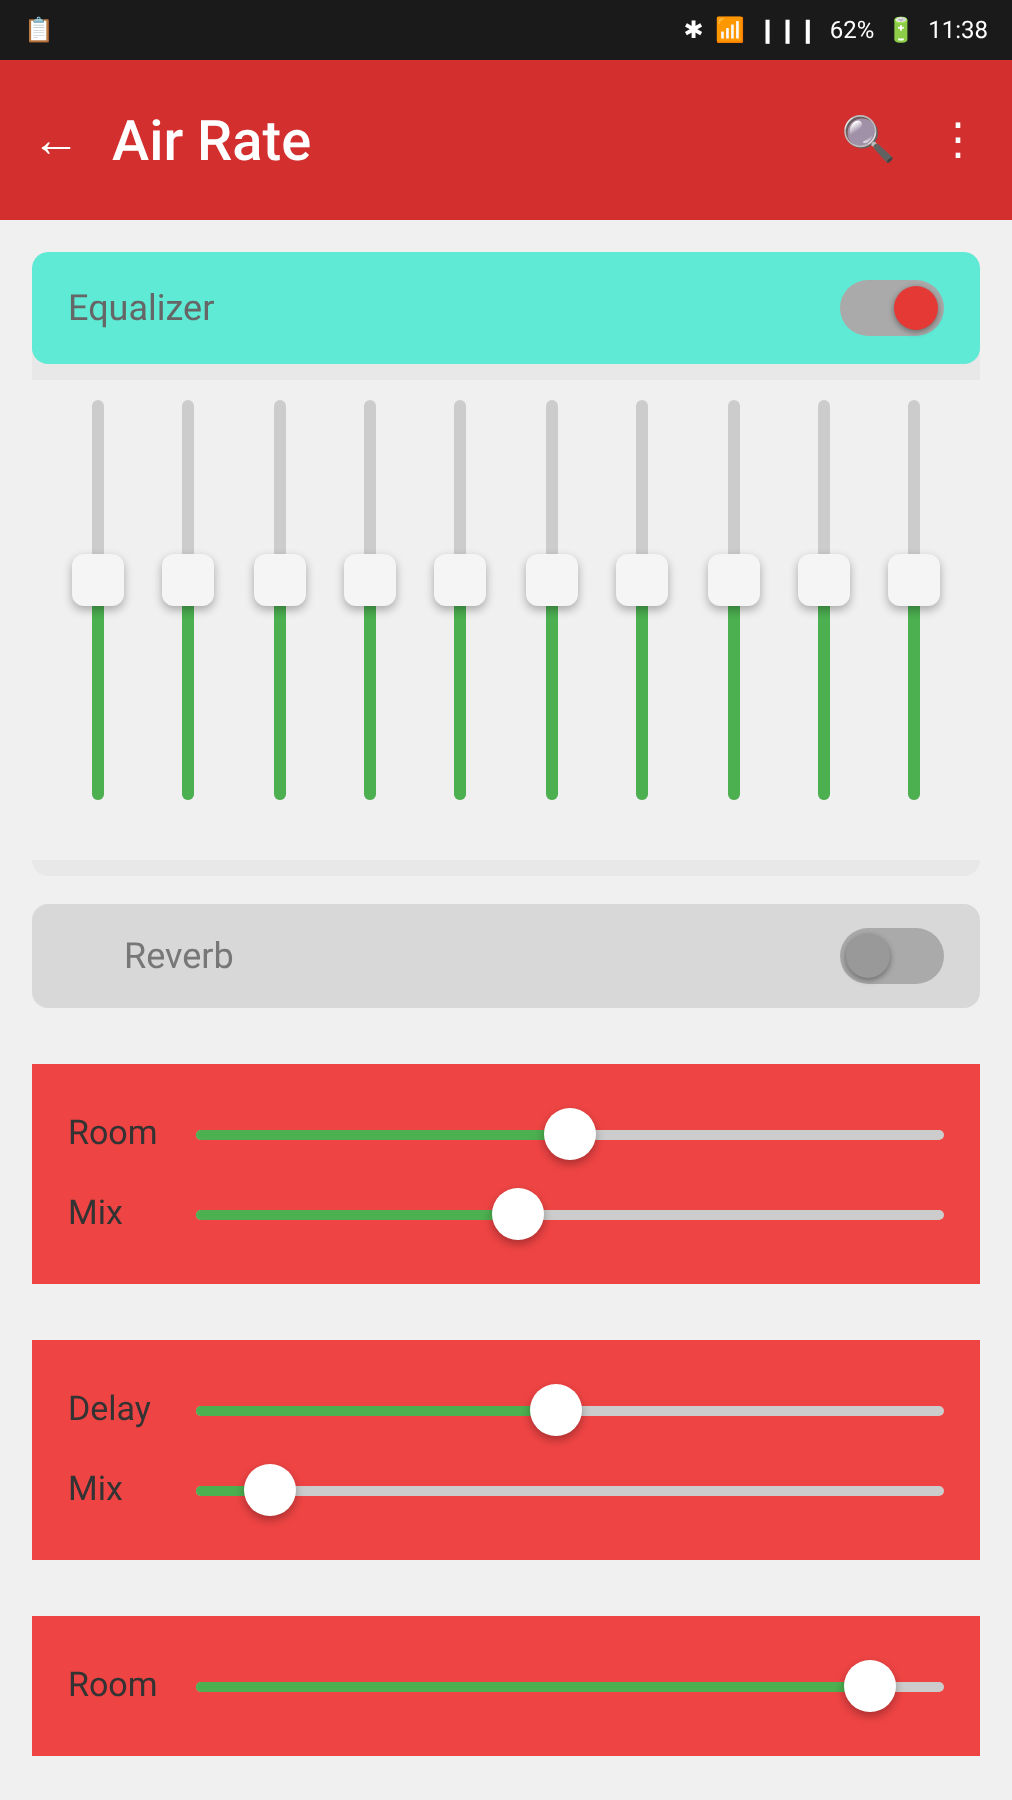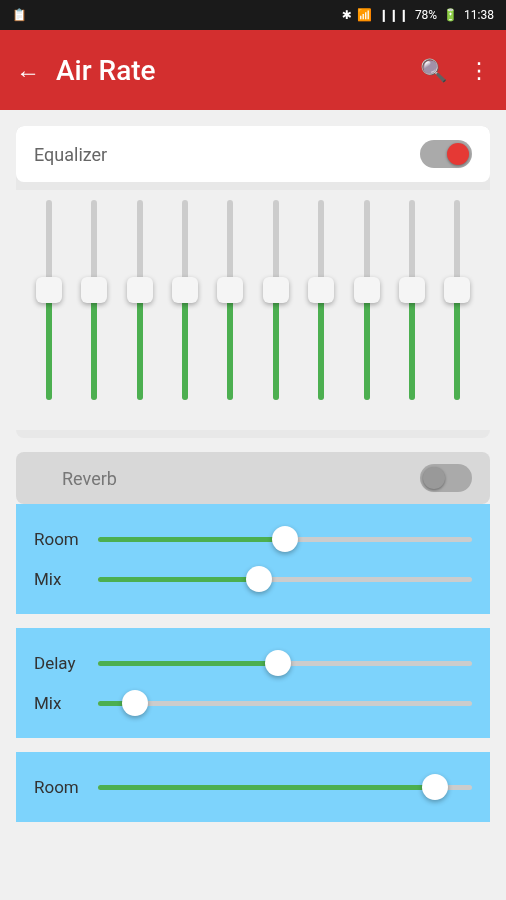--- a/index.html
+++ b/index.html
@@ -66,21 +66,21 @@
     }
 
     
     .section-card {
       background: #e8e8e8;
       border-radius: 8px;
       margin: 16px 16px 0;
       overflow: hidden;
     }
     .section-header {
-      background: #ffffff;
+      background: #5eead4;
       padding: 14px 18px;
       display: flex;
       align-items: center;
       justify-content: space-between;
       border-radius: 8px;
     }
     .section-title {
       font-size: 18px;
       color: #666;
       font-weight: 400;
@@ -176,22 +176,23 @@
       justify-content: space-between;
       border-radius: 8px;
     }
     .effect-title {
       font-size: 18px;
       color: #777;
       font-weight: 400;
       margin-left: 28px;
     }
     .effect-sliders {
-      background: #7dd3fc;
+      background: #ef4444;
       padding: 10px 18px;
+      margin-top: 28px;
     }
     .slider-row {
       display: flex;
       align-items: center;
       margin: 10px 0;
       gap: 14px;
     }
     .slider-label {
       width: 50px;
       font-size: 17px;
@@ -233,21 +234,21 @@
 <body>
 
 <div class="status-bar">
   <div class="status-bar-left">
     <span>📋</span>
   </div>
   <div class="status-bar-right">
     <span>✱</span>
     <span>📶</span>
     <span>❙❙❙</span>
-    <span>78%</span>
+    <span>62%</span>
     <span>🔋</span>
     <span>11:38</span>
   </div>
 </div>
 
 <div class="app-bar">
   <div class="app-bar-back">←</div>
   <div class="app-bar-title">Air Rate</div>
   <div class="app-bar-actions">
     <span class="app-bar-icon">🔍</span>

